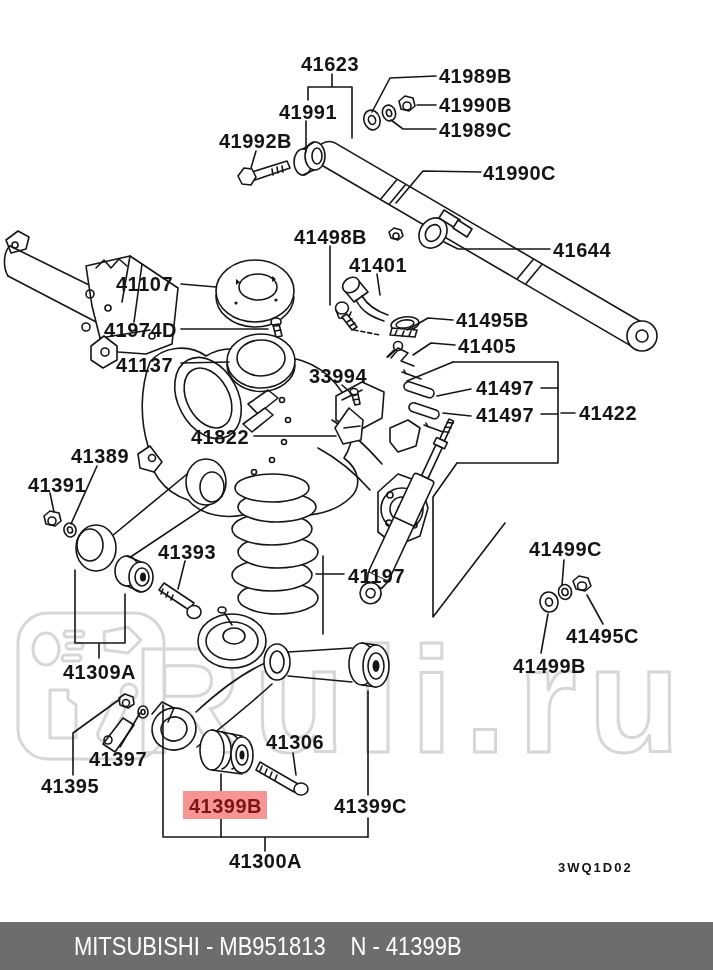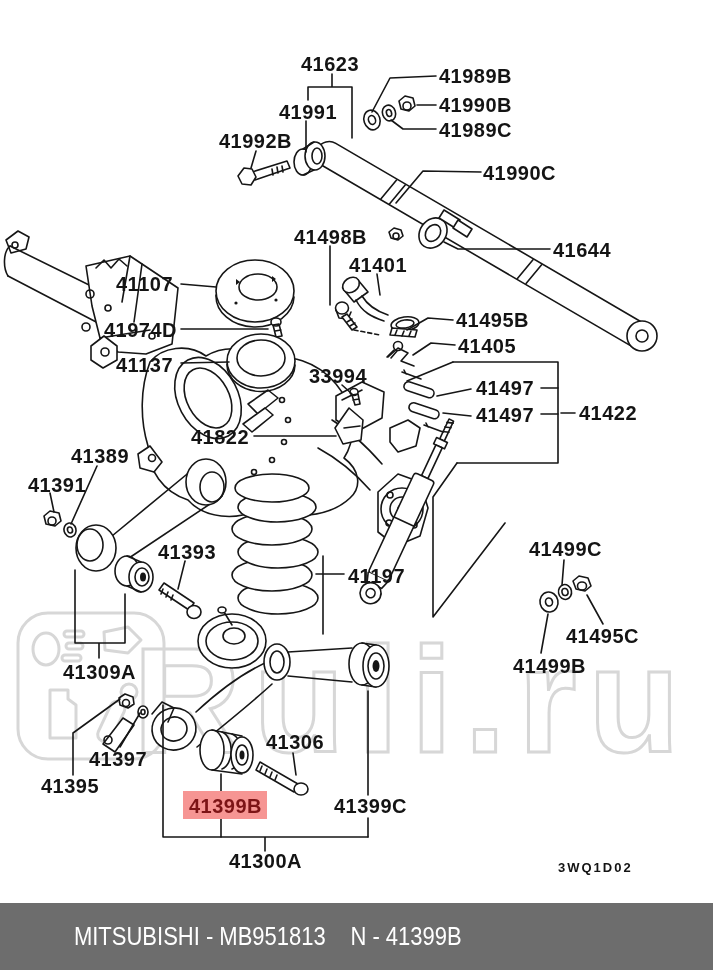--- a/index.html
+++ b/index.html
@@ -11,21 +11,21 @@
   .dk{fill:#161616;}
   .dash{stroke-dasharray:4 3;}
   .wm{stroke:#d7d7d7;fill:none;stroke-width:3;stroke-linecap:round;stroke-linejoin:round;}
   .wm-text{font-family:"Liberation Sans",sans-serif;font-weight:bold;font-size:150px;
            letter-spacing:12px;fill:none;stroke:#d7d7d7;stroke-width:3;}
   .lbl{font-family:"Liberation Sans",sans-serif;font-weight:bold;font-size:20px;
        letter-spacing:.5px;fill:#141414;}
   .lbl-hi{fill:#7c1416;}
   .code{font-family:"Liberation Sans",sans-serif;font-weight:bold;font-size:13px;
         letter-spacing:2px;fill:#141414;}
-  #footer{position:absolute;left:0;bottom:0;width:713px;height:67px;background:#6d6d6d;
+  #footer{position:absolute;left:0;bottom:0;width:713px;height:48px;background:#6d6d6d;
           display:flex;align-items:center;}
   #footer .ftxt{display:flex;gap:28px;color:#ffffff;font-size:25px;white-space:nowrap;
           transform:scaleX(.88);transform-origin:left center;padding-left:84px;}
 </style>
 </head>
 <body>
 
 <div id="page">
 
 <svg width="713" height="903" viewBox="0 0 713 903">

